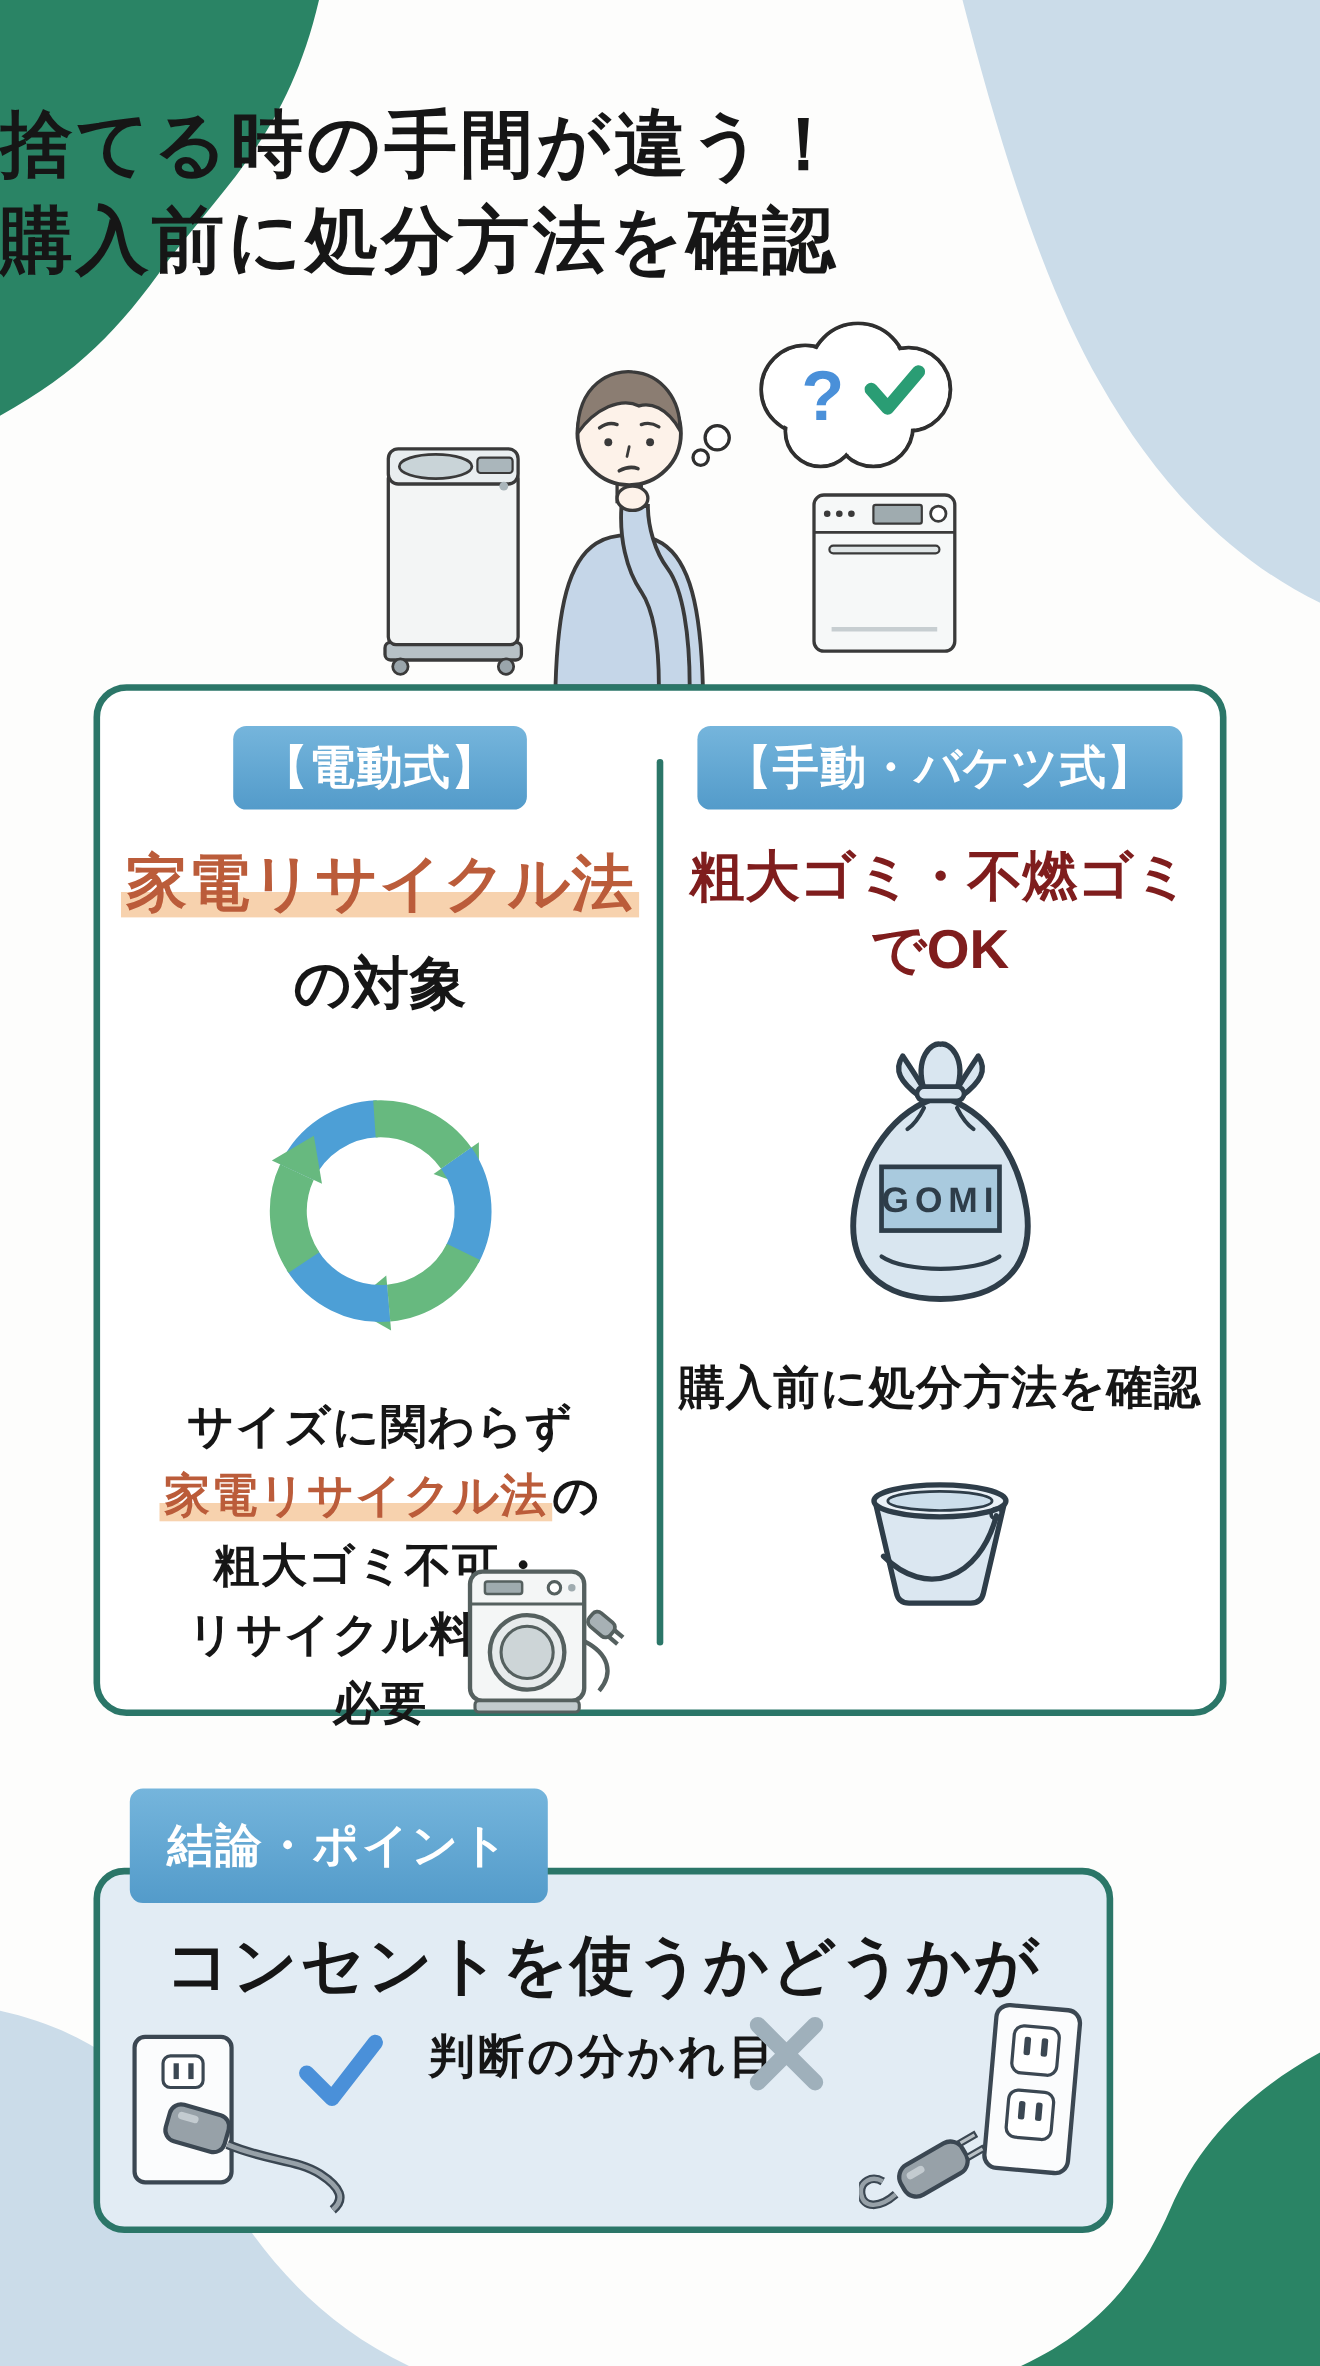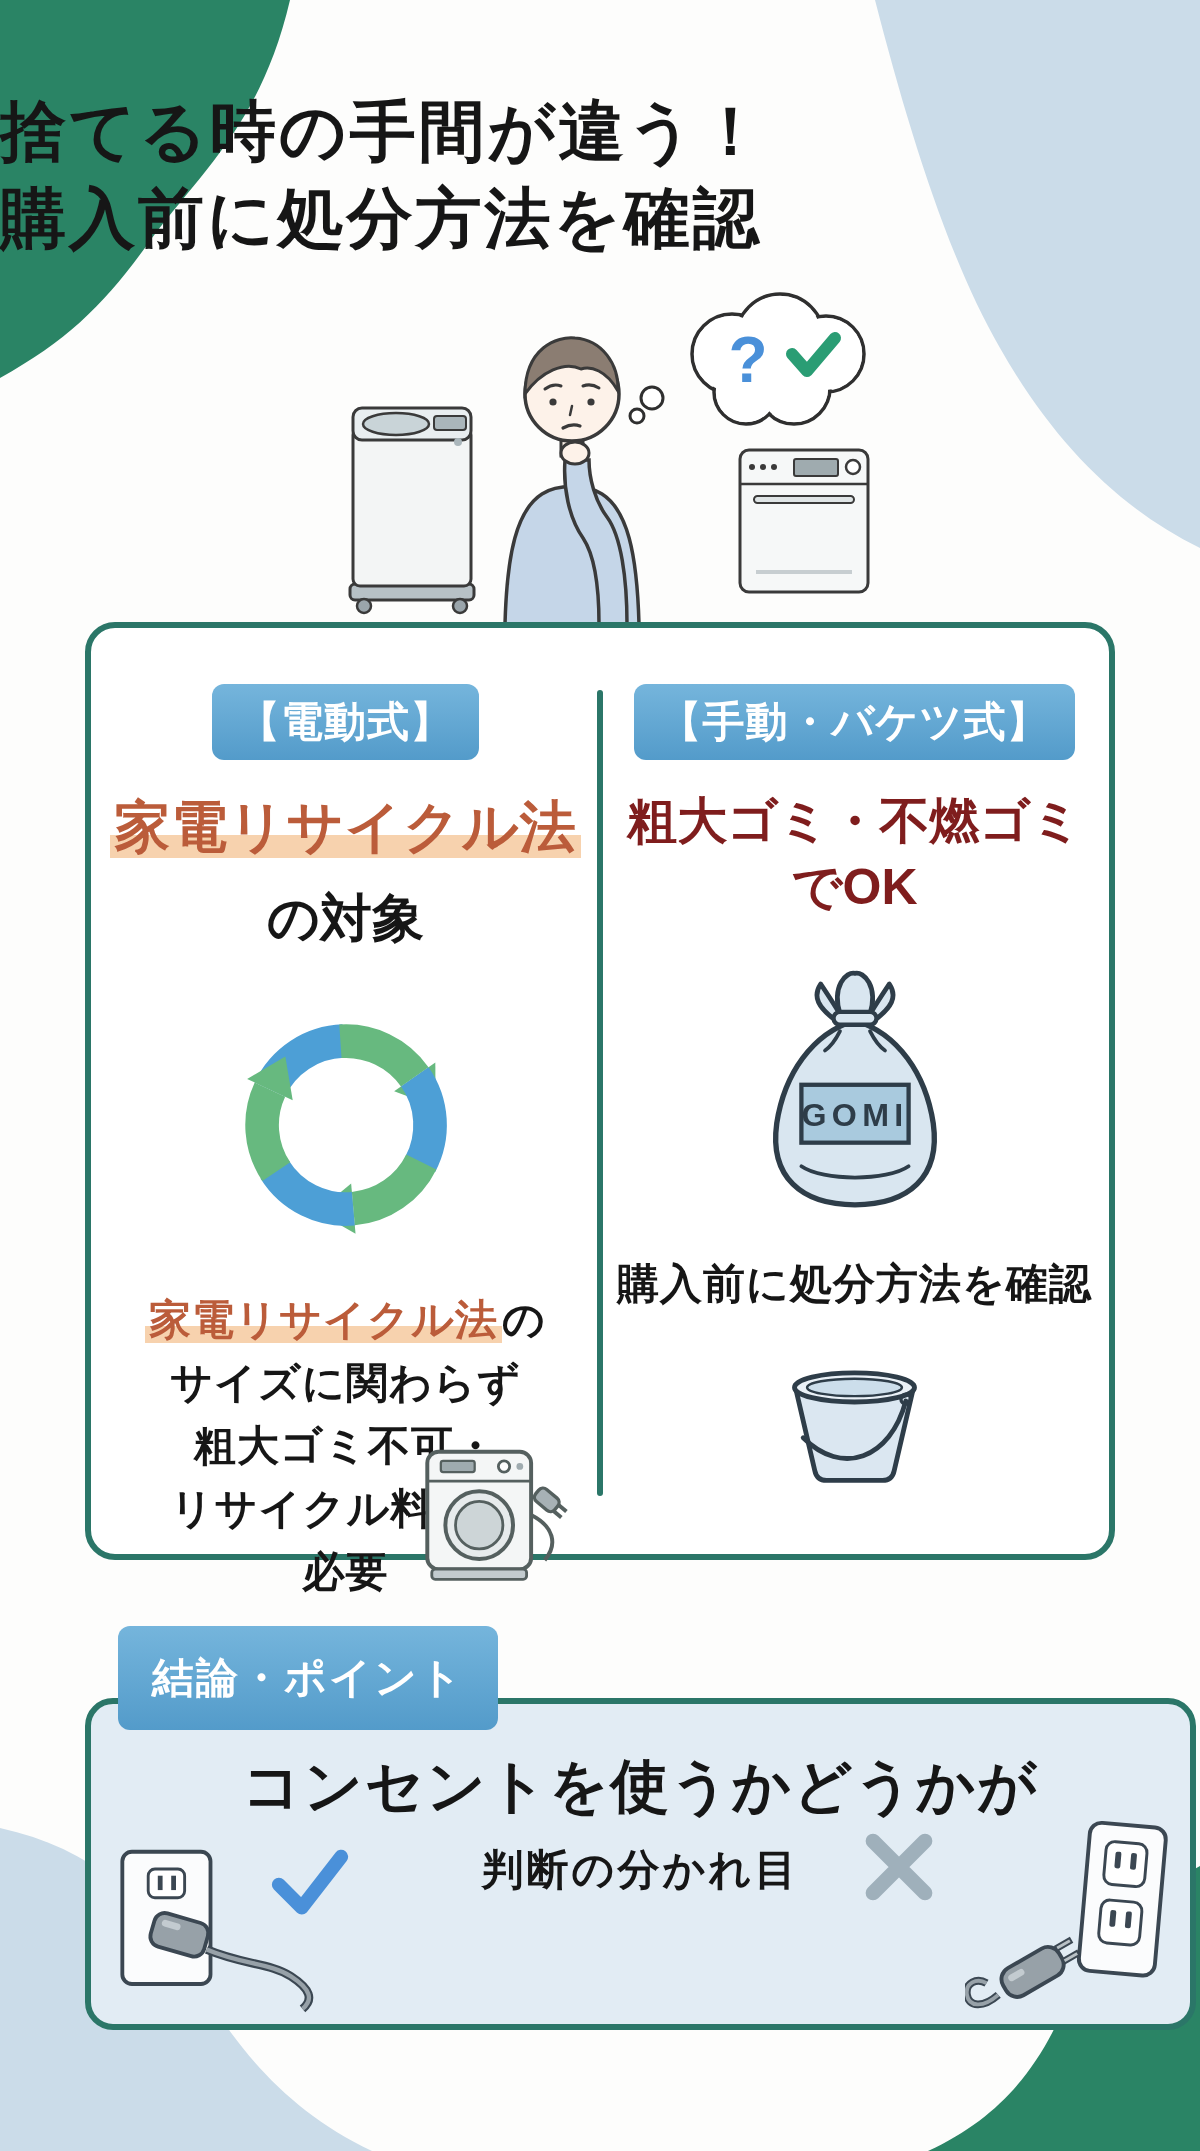--- a/index.html
+++ b/index.html
@@ -20,21 +20,21 @@
 
   
   .hero{left:310px;top:292px;width:580px;height:332px;}
 
   
   .compare-box{
     left:85px;top:622px;width:1030px;height:938px;box-sizing:border-box;
     border:6px solid #2b7668;border-radius:30px;background:#ffffff;
     display:flex;
   }
-  .col{width:50%;text-align:center;padding-top:56px;box-sizing:border-box;position:relative;}
+  .col{width:50%;text-align:center;padding-top:32px;box-sizing:border-box;position:relative;}
   .divider{
     position:absolute;left:calc(50% - 3px);top:62px;bottom:58px;width:6px;
     background:#2b7668;border-radius:3px;z-index:2;
   }
   .badge{
     display:inline-block;
     background:linear-gradient(180deg,#75b5dc 0%,#539bca 100%);
     color:#ffffff;font-size:42px;font-weight:800;
     padding:10px 26px;border-radius:12px;letter-spacing:1px;
   }
@@ -56,21 +56,21 @@
   .bucket-wrap{margin-top:26px;}
   .mini-washer{position:absolute;right:26px;top:148px;width:158px;}
 
   
   .conc-badge{
     left:118px;top:1626px;z-index:3;
     background:linear-gradient(180deg,#75b5dc 0%,#539bca 100%);
     color:#fff;font-size:42px;font-weight:800;padding:24px 34px;border-radius:12px;letter-spacing:2px;
   }
   .conc-box{
-    left:85px;top:1698px;width:1111px;height:332px;box-sizing:border-box;
+    left:85px;top:1698px;width:927px;height:332px;box-sizing:border-box;
     background:#e2ecf4;border:6px solid #2b7668;border-radius:28px;
     text-align:center;
   }
   .conc-line1{margin-top:44px;font-size:58px;font-weight:900;color:#161616;letter-spacing:2px;}
   .conc-line2{margin-top:16px;font-size:42px;font-weight:900;color:#161616;letter-spacing:3px;}
   .plug-left{position:absolute;left:16px;bottom:6px;width:230px;}
   .check-mark{position:absolute;left:178px;bottom:100px;width:82px;}
   .x-mark{position:absolute;right:252px;bottom:118px;width:78px;}
   .plug-right{position:absolute;right:10px;bottom:2px;width:215px;}
 </style>
@@ -170,22 +170,22 @@
             <path d="M45.6,79.6 A60,60 0 0 1 97.9,45.0" fill="none" stroke="#4d9fd6" stroke-width="24"></path>
             <path d="M96,45.2 A60,60 0 0 1 149.1,70.6" fill="none" stroke="#67b97f" stroke-width="24"></path>
             <path d="M163.8,60.3 L134.4,80.9 L164.0,91.9 Z" fill="#67b97f"></path>
           </g>
           <use href="#rarm" transform="rotate(120 100 105)"></use>
           <use href="#rarm" transform="rotate(240 100 105)"></use>
         </svg>
       </div>
 
       <div class="detail">
+        <div>サイズに関わらず</div>
         <div><span class="hl">家電リサイクル法</span><span>の</span></div>
-        <div>サイズに関わらず</div>
         <div>粗大ゴミ不可・</div>
         <div>リサイクル料金が</div>
         <div>必要</div>
 
         <svg class="mini-washer" viewBox="0 0 140 135">
           <rect x="10" y="14" width="92" height="104" rx="10" fill="#f4f6f6" stroke="#55605f" stroke-width="3.5"></rect>
           <line x1="10" y1="40" x2="102" y2="40" stroke="#55605f" stroke-width="2.5"></line>
           <rect x="22" y="22" width="30" height="10" rx="2" fill="#9fabaf" stroke="#55605f" stroke-width="2"></rect>
           <circle cx="78" cy="27" r="5" fill="#ffffff" stroke="#55605f" stroke-width="2.5"></circle>
           <circle cx="92" cy="27" r="3" fill="#9fabaf"></circle>

